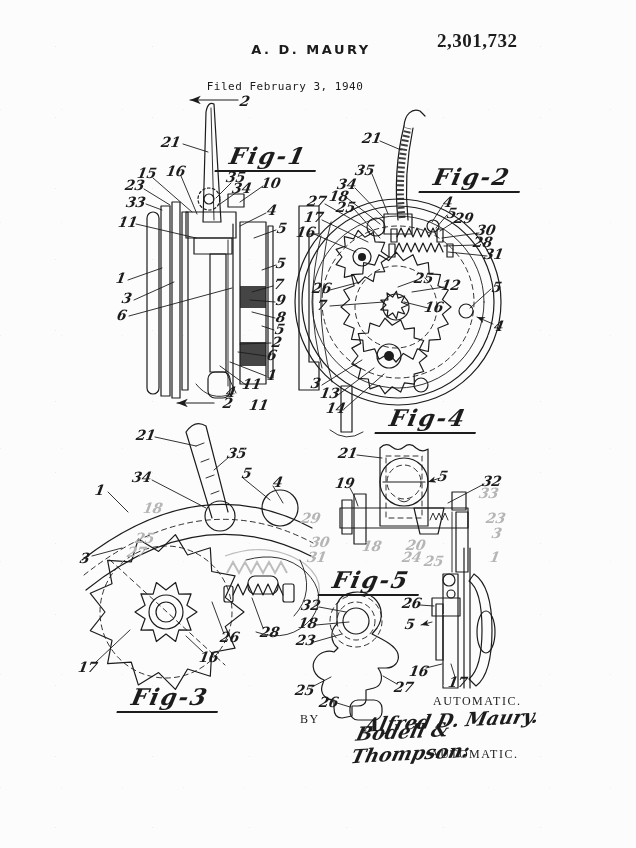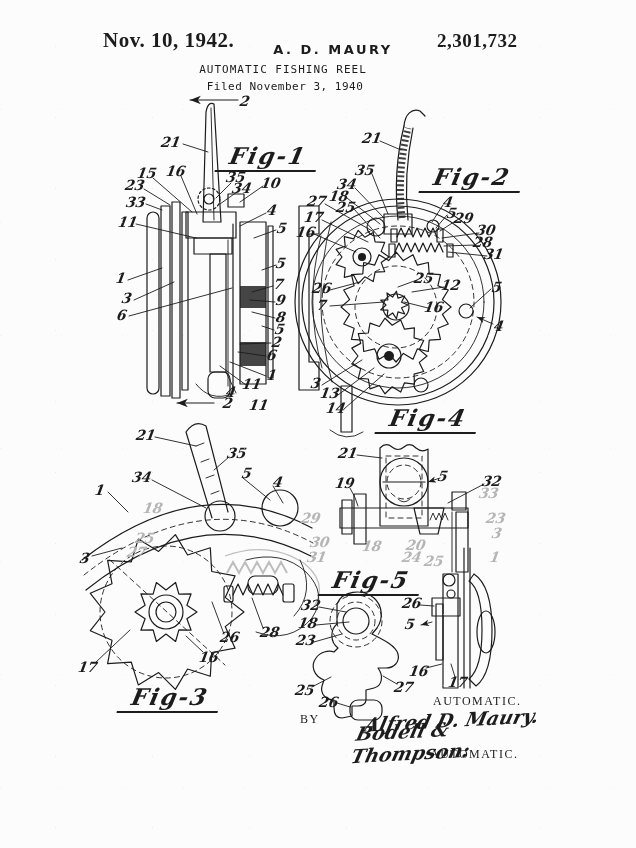--- a/index.html
+++ b/index.html
@@ -5,21 +5,21 @@
   html,body{margin:0;padding:0;background:#ffffff;}
   .page{position:relative;width:636px;height:848px;background:#fcfcfc;overflow:hidden;
         font-family:"Liberation Serif",serif;color:#1c1c1c;}
   .page::after{content:"";position:absolute;inset:0;pointer-events:none;opacity:.5;
         background-image:radial-gradient(circle,#d9d9d9 .6px,transparent .8px),
                          radial-gradient(circle,#e3e3e3 .5px,transparent .7px);
         background-size:97px 71px,61px 113px;background-position:7px 11px,31px 53px;}
   .abs{position:absolute;white-space:nowrap;}
   .hdr-date{left:103px;top:28px;font:bold 21px "Liberation Serif",serif;letter-spacing:.5px;}
   .hdr-name{left:311px;top:42px;transform:translateX(-50%);
-        font:bold 13px "DejaVu Sans",sans-serif;letter-spacing:2.5px;margin-left:22px;}
+        font:bold 13px "DejaVu Sans",sans-serif;letter-spacing:2.5px;}
   .hdr-title{left:283px;top:63px;transform:translateX(-50%);
         font:11px "DejaVu Sans Mono",monospace;letter-spacing:1px;}
   .hdr-filed{left:285px;top:80px;transform:translateX(-50%);
         font:11px "DejaVu Sans Mono",monospace;letter-spacing:.5px;}
   .hdr-number{left:437px;top:30px;font:bold 19px "Liberation Serif",serif;letter-spacing:.5px;text-align:right;}
   .fig-title{position:absolute;transform:translate(-50%,-50%) skewX(-12deg);
         font:italic bold 23px "DejaVu Serif",serif;letter-spacing:2px;
         border-bottom:2.5px solid #1c1c1c;padding:0 12px 1px;}
   .num{position:absolute;transform:translate(-50%,-50%) skewX(-10deg);
         font:italic bold 14px "DejaVu Serif",serif;color:#1c1c1c;}
@@ -31,25 +31,23 @@
   svg .thin{stroke-width:.9;}
   svg .dash{stroke-dasharray:5 4;}
   svg .dash2{stroke-dasharray:2.5 2.5;}
   svg .faded{stroke:#bdbdbd;}
 </style>
 </head>
 <body>
 
 <div class="page">
 
-  <span class="abs hdr-date">Nov. 10, 1942.</span>
   <span class="abs hdr-name">A. D. MAURY</span>
   <span class="abs hdr-number">2,301,732</span>
-  <span class="abs hdr-title">AUTOMATIC FISHING REEL</span>
-  <span class="abs hdr-filed">Filed November 3, 1940</span>
+  <span class="abs hdr-filed">Filed February 3, 1940</span>
 
   <svg width="636" height="848" viewBox="0 0 636 848" style="position:absolute;left:0;top:0">
     <defs>
       <pattern id="hatch" width="5" height="5" patternUnits="userSpaceOnUse" patternTransform="rotate(45)">
         <line x1="0" y1="0" x2="0" y2="5" stroke="#1c1c1c" stroke-width="1.6"></line>
       </pattern>
       <pattern id="teeth" width="6" height="4" patternUnits="userSpaceOnUse">
         <line x1="0" y1="1" x2="6" y2="1" stroke="#1c1c1c" stroke-width="1.3"></line>
       </pattern>
       <marker id="ah" markerWidth="10" markerHeight="8" refX="9" refY="3.5" orient="auto">

